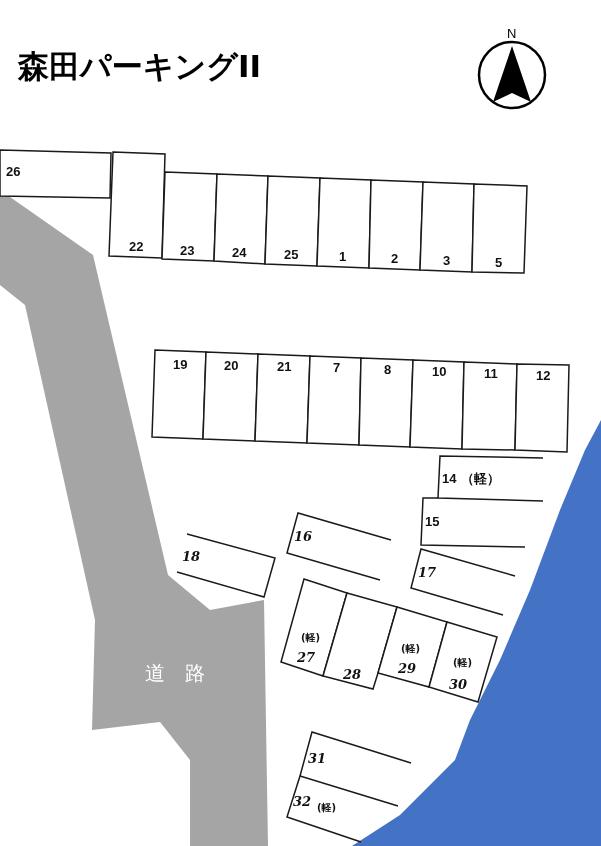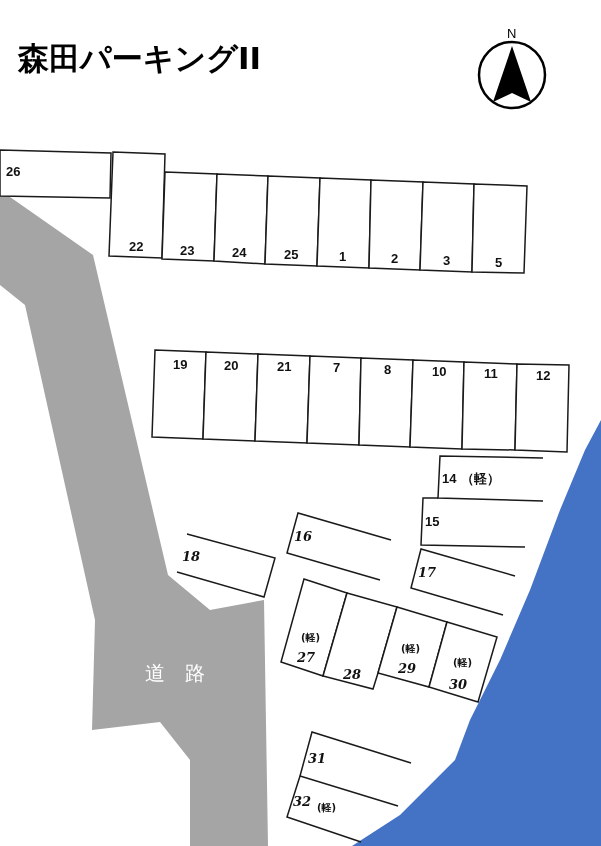--- a/index.html
+++ b/index.html
@@ -1,19 +1,19 @@
 <!DOCTYPE html>
 <html><head>
   <meta charset="utf-8">
   <style>
     html, body { margin: 0; padding: 0; background: #ffffff; }
     body { width: 601px; height: 846px; position: relative; overflow: hidden; font-family: "DejaVu Sans", "Liberation Sans", sans-serif; }
     #map { position: absolute; left: 0; top: 0; width: 601px; height: 846px; }
     .title {
-      position: absolute; left: 18px; top: 38px;
+      position: absolute; left: 18px; top: 46px;
       font-family: "DejaVu Sans", sans-serif; font-weight: bold;
       font-size: 31px; letter-spacing: 0px; color: #000;
       white-space: nowrap;
     }
     .stall { fill: #fff; stroke: #1a1a1a; stroke-width: 1.5; }
     .stall-line { fill: none; stroke: #1a1a1a; stroke-width: 1.5; }
     .lbl { font-family: "Liberation Sans", "DejaVu Sans", sans-serif; font-size: 13px; font-weight: bold; fill: #111; }
     .lbl-i { font-family: "DejaVu Serif", "Liberation Serif", serif; font-size: 13px; font-style: italic; font-weight: bold; fill: #111; }
     .kei { font-family: "DejaVu Sans", sans-serif; font-size: 10px; font-weight: bold; fill: #111; }
     .road-lbl { font-family: "DejaVu Sans", sans-serif; font-size: 20px; fill: #ffffff; }

